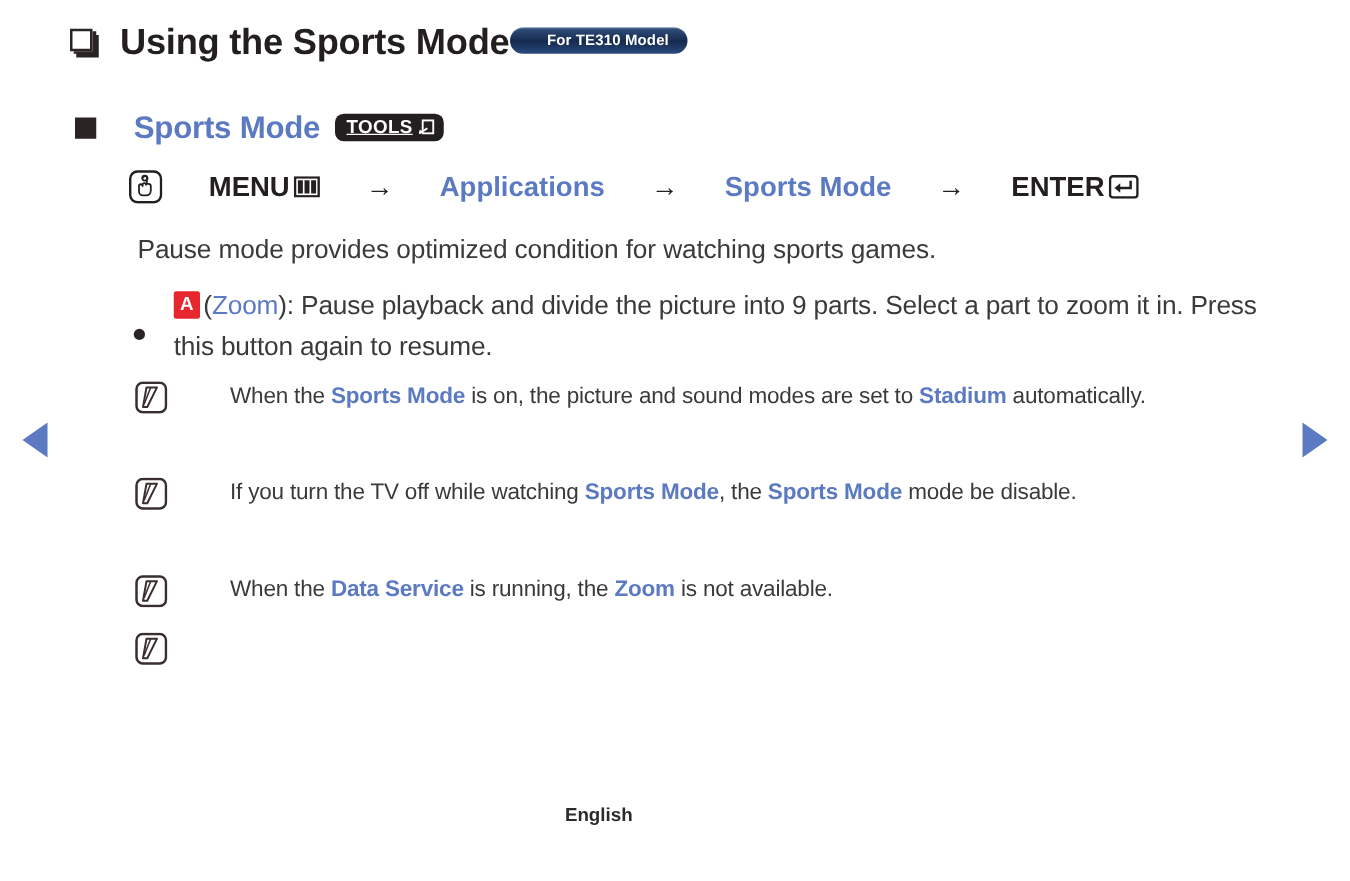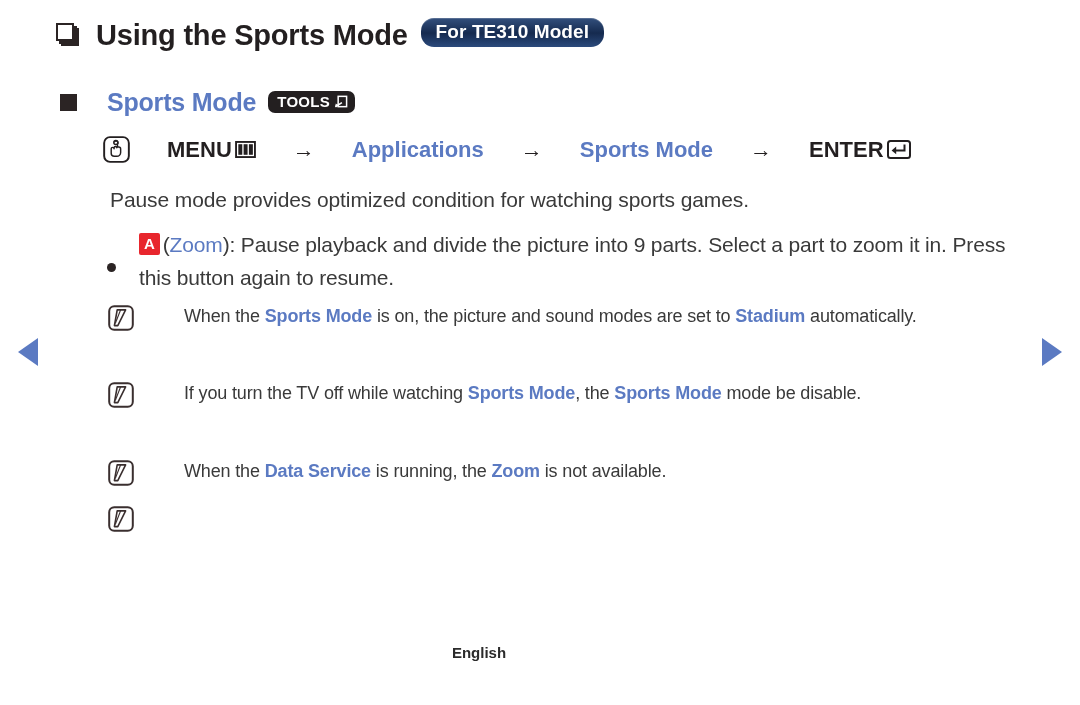--- a/index.html
+++ b/index.html
@@ -78,25 +78,24 @@
   }
   .title-text {
     font-size: 29px;
     font-weight: bold;
     color: #231f20;
     letter-spacing: -0.2px;
     white-space: nowrap;
   }
   .badge-model {
     display: inline-block;
-    margin-left: 13px;
-    padding: 3px 15px 4px 15px;
+    padding: 3px 15px 4px 30px;
     border-radius: 13px;
     color: #ffffff;
-    font-size: 19px;
+    font-size: 12px;
     font-weight: bold;
     letter-spacing: 0.1px;
     vertical-align: 7px;
     background: linear-gradient(to bottom, #37527e 0%, #203câ60 0%, #16294d 55%, #24416e 100%);
     background: linear-gradient(to bottom, #3a5party 0%, #152a4f 52%, #2c4c7e 100%);
     background: linear-gradient(to bottom, #33507d 0%, #152a4f 52%, #2b4a7c 100%);
     box-shadow: inset 0 1px 0 rgba(255,255,255,.18);
   }
 
   
@@ -127,20 +126,21 @@
     gap: 3px;
     margin-left: 12px;
     padding: 2px 7px 3px 9px;
     border-radius: 7px;
     background: #231f20;
     color: #ffffff;
     font-size: 15px;
     font-weight: bold;
     vertical-align: 4px;
     letter-spacing: 0.3px;
+    text-decoration: underline;
   }
   .badge-tools svg { display:block; }
 
   
   .path-row {
     position: absolute;
     left: 103px;
     top: 136px;
     display: flex;
     align-items: center;

